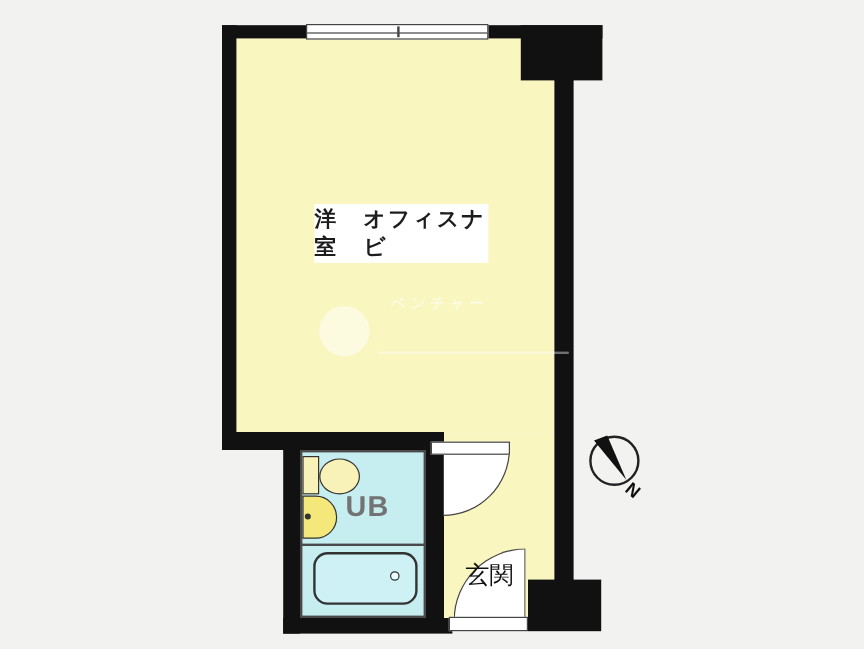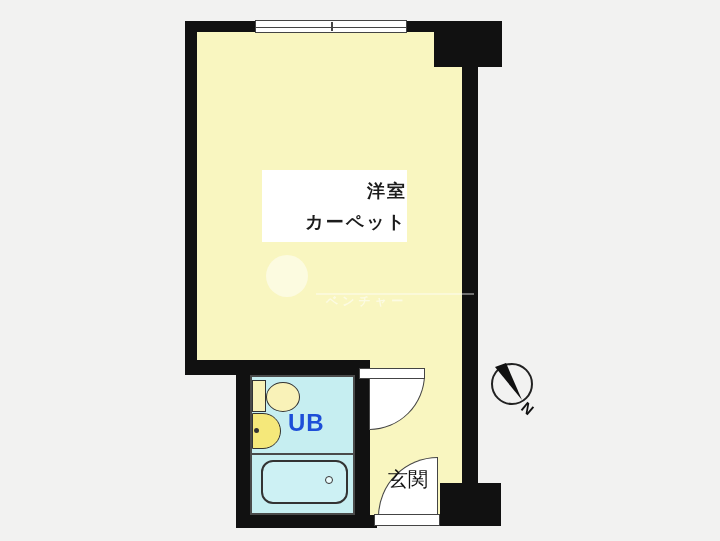--- a/index.html
+++ b/index.html
@@ -14,41 +14,41 @@
   .fill-yellow{background:#f9f6c0;}
   .fill-cyan{background:#c6eef1;border:2px solid #4a4a4a;box-sizing:border-box;}
 
   
   .window{position:absolute;left:255px;top:20px;width:152px;height:13px;background:#fff;
           border:1.5px solid #444;box-sizing:border-box;}
   .window .mid{position:absolute;left:0;top:50%;width:100%;height:1.5px;background:#444;}
   .window .tick{position:absolute;left:50%;top:1px;width:1.5px;height:9px;background:#444;}
 
   
-  .label-box{position:absolute;left:262px;top:170px;width:145px;height:72px;background:#fff;
-             display:flex;flex-direction:column;align-items:flex-end;justify-content:center;gap:7px;}
+  .label-box{position:absolute;left:262px;top:170px;width:145px;height:49px;background:#fff;
+             display:flex;align-items:flex-start;justify-content:center;gap:7px;}
   .label-box div{font-size:18px;font-weight:bold;color:#1c1c1c;letter-spacing:2px;}
 
   
   .watermark{position:absolute;left:264px;top:243px;width:220px;height:62px;color:rgba(255,255,255,0.55);}
   .wm-circle{position:absolute;left:2px;top:12px;width:42px;height:42px;border-radius:50%;
              background:rgba(255,255,255,0.5);}
-  .wm-l1{position:absolute;left:62px;top:2px;font-size:12px;letter-spacing:4px;font-weight:bold;margin-top:48px;}
+  .wm-l1{position:absolute;left:62px;top:2px;font-size:12px;letter-spacing:4px;font-weight:bold;}
   .wm-l2{position:absolute;left:52px;top:18px;font-size:24px;letter-spacing:3px;font-weight:bold;}
   .wm-underline{position:absolute;left:52px;top:50px;width:158px;height:2px;background:rgba(255,255,255,0.4);}
 
   
   .toilet-tank{position:absolute;left:252px;top:380px;width:14px;height:32px;background:#f9f2b8;
                border:1.5px solid #333;box-sizing:border-box;}
   .toilet-bowl{position:absolute;left:266px;top:382px;width:34px;height:30px;background:#f9f2b8;
                border:1.5px solid #333;border-radius:50%;box-sizing:border-box;}
   .sink{position:absolute;left:252px;top:413px;width:29px;height:36px;background:#f5e87a;
         border:1.5px solid #333;border-radius:0 18px 18px 0;box-sizing:border-box;}
   .faucet{position:absolute;left:254px;top:428px;width:5px;height:5px;background:#333;border-radius:50%;}
-  .ub-label{position:absolute;left:288px;top:409px;font-size:24px;font-weight:600;color:#1d4ed8;letter-spacing:1px;}
+  .ub-label{position:absolute;left:288px;top:409px;font-size:24px;font-weight:600;color:#737373;letter-spacing:1px;}
   .bath-divider{position:absolute;left:250px;top:453px;width:105px;height:2px;background:#4a4a4a;}
   .bathtub{position:absolute;left:261px;top:460px;width:87px;height:44px;background:#cdf1f4;
            border:2px solid #333;border-radius:12px;box-sizing:border-box;}
   .drain{position:absolute;left:325px;top:476px;width:8px;height:8px;background:#eafcfd;
          border:1.5px solid #333;border-radius:50%;box-sizing:border-box;}
 
   
   .room-door-swing{position:absolute;left:369px;top:374px;width:56px;height:56px;background:#fff;
                    border:1.5px solid #444;border-radius:0 0 100% 0;box-sizing:border-box;}
   .room-door-leaf{position:absolute;left:359px;top:368px;width:66px;height:11px;background:#fff;
@@ -82,21 +82,21 @@
   <div class="wall" style="left:236px;top:370px;width:14px;height:158px;"></div>
   <div class="wall" style="left:236px;top:515px;width:141px;height:13px;"></div>
 
   <div class="window">
     <div class="mid"></div>
     <div class="tick"></div>
   </div>
 
   <div class="label-box">
     <div>洋室</div>
-    <div>カーペット</div>
+    <div>オフィスナビ</div>
   </div>
 
   <div class="watermark">
     <div class="wm-circle"></div>
     <div class="wm-l1">ベンチャー</div>
     <div class="wm-underline"></div>
   </div>
 
   <div class="toilet-tank"></div>
   <div class="toilet-bowl"></div>

